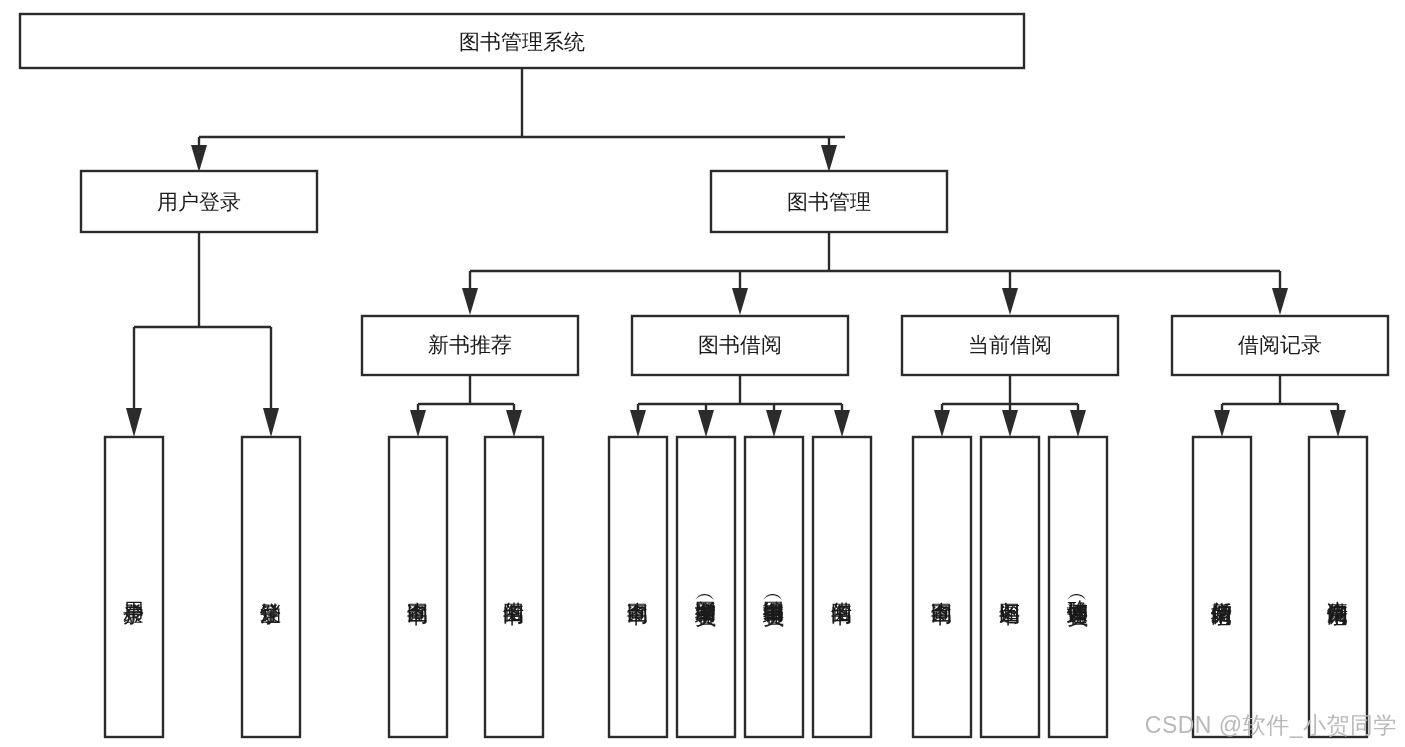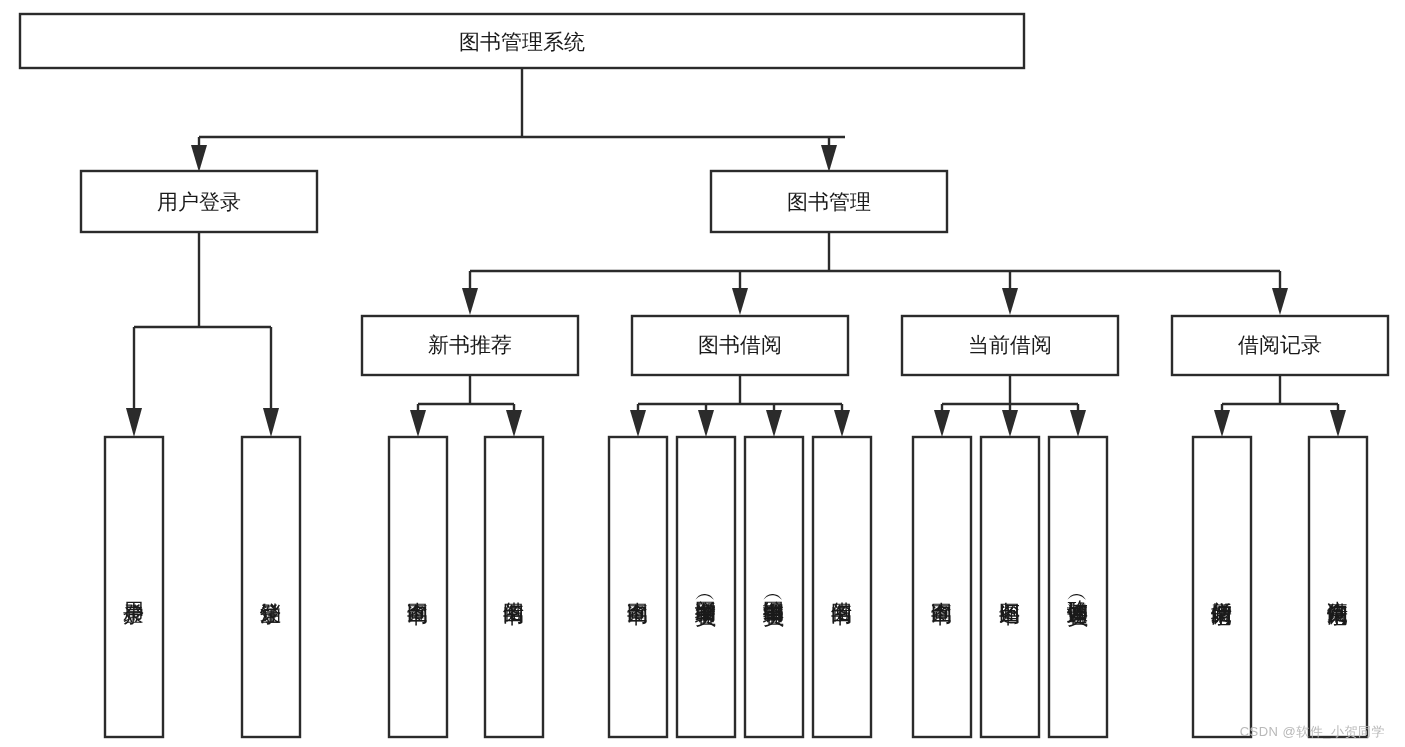--- a/index.html
+++ b/index.html
@@ -56,24 +56,24 @@
     display: flex;
     align-items: center;
     justify-content: center;
     letter-spacing: 1px;
     line-height: 1;
     white-space: nowrap;
     pointer-events: none;
   }
   #watermark {
     position: absolute;
-    right: 20px;
+    right: 8px;
     bottom: 6px;
     font-family: "Liberation Sans", "DejaVu Sans", sans-serif;
-    font-size: 13px;
+    font-size: 23px;
     color: #b9b9b9;
     letter-spacing: 0.5px;
     user-select: none;
   }
 </style>
 </head>
 <body>
 
 <div id="stage">
 

